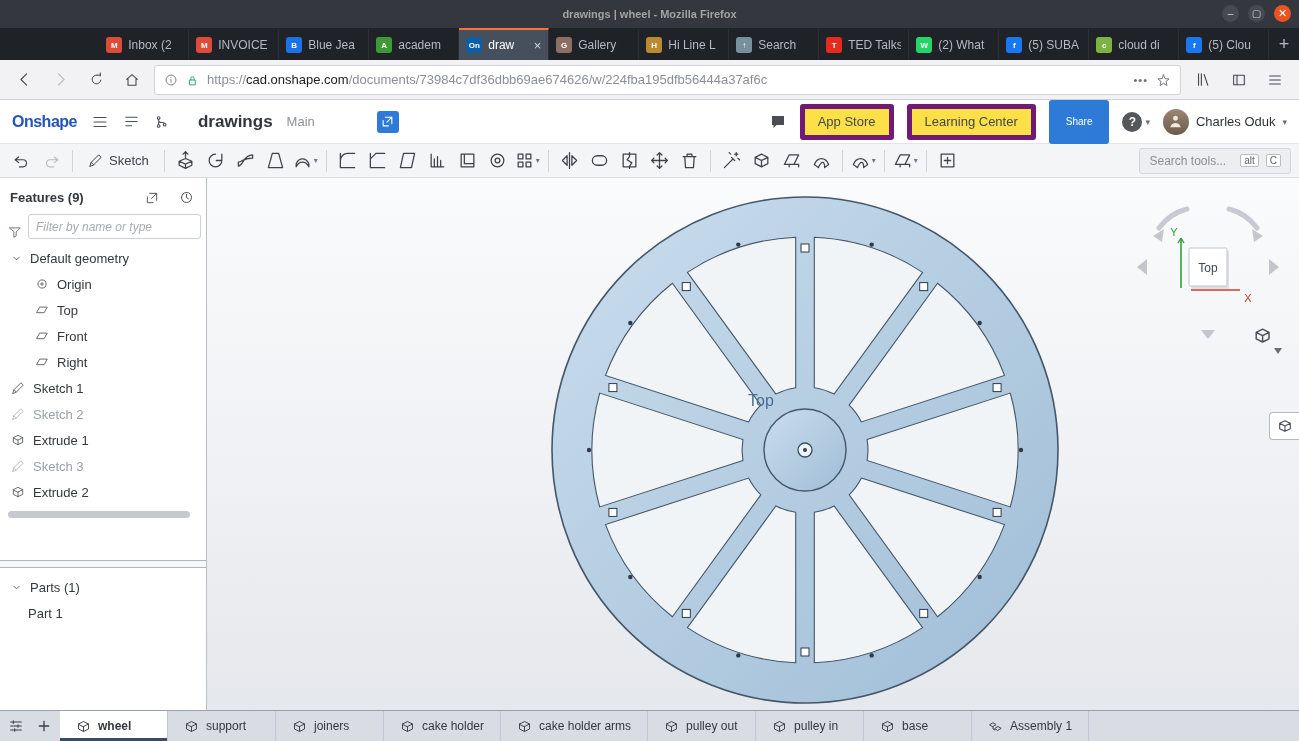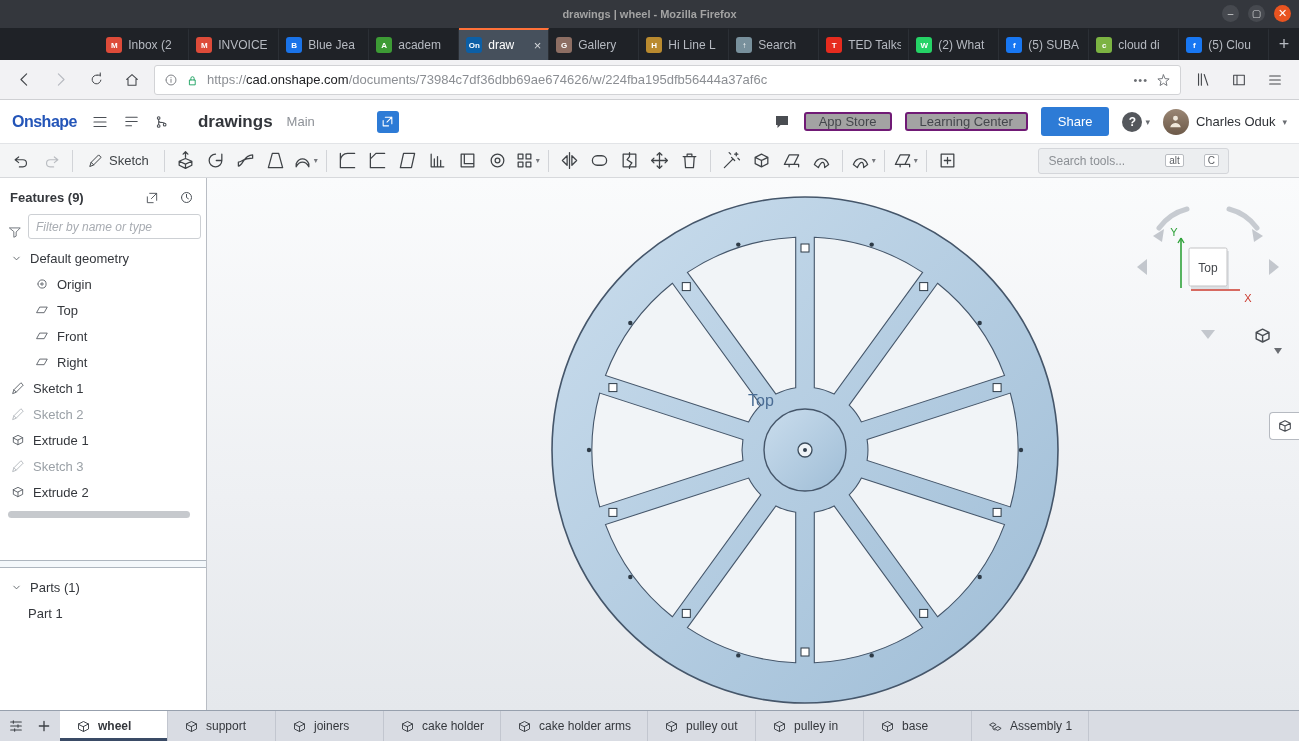--- a/index.html
+++ b/index.html
@@ -47,42 +47,42 @@
   
   .os-header{height:44px;background:#fff;border-bottom:1px solid #e2e4e7;display:flex;align-items:center;
     padding:0 12px;gap:14px}
   .logo{font-size:16px;font-weight:bold;color:#2455b8;letter-spacing:-.5px}
   .hd-icon{color:#4b4f55;display:flex;align-items:center}
   .doc-title{font-size:17px;font-weight:bold;color:#33363b;margin-left:14px}
   .doc-ws{font-size:13px;color:#8d9197}
   .share-badge{width:22px;height:22px;background:#2d7bd6;border-radius:3px;color:#fff;display:flex;
     align-items:center;justify-content:center;margin-left:48px}
   .hd-right{margin-left:auto;display:flex;align-items:center;gap:13px}
-  .btn-outline{height:19px;padding:0 13px;border:2px solid #701a75;border-radius:3px;background:#a3a3a3;
+  .btn-outline{height:36px;padding:0 13px;border:5px solid #701a75;border-radius:3px;background:#fde047;
     font-size:13px;color:#44474c;display:flex;align-items:center}
-  .btn-share{height:29px;padding:8px 17px;background:#2d7bd6;color:#fff;border-radius:3px;font-size:13px;
+  .btn-share{height:44px;padding:8px 17px;background:#2d7bd6;color:#fff;border-radius:3px;font-size:10px;
     display:flex;align-items:center}
   .help-circle{width:20px;height:20px;border-radius:50%;background:#54575c;color:#fff;font-size:12px;
     font-weight:bold;display:flex;align-items:center;justify-content:center}
   .caret{font-size:9px;color:#6a6d72}
   .avatar{width:26px;height:26px;border-radius:50%;background:linear-gradient(#9a8674,#6d5a49);
     display:flex;align-items:center;justify-content:center;overflow:hidden}
   .user-name{font-size:13px;color:#2f3237}
 
   
   .os-toolbar{height:34px;background:#f4f5f6;border-bottom:1px solid #d7d9dc;display:flex;align-items:center;
     padding:0 8px;gap:3px;color:#3f4347}
   .tb-btn{height:28px;min-width:27px;background:transparent;display:flex;align-items:center;
     justify-content:center;border-radius:3px;gap:2px;color:#3f4347}
   .tb-btn.gray{color:#b9bcc1}
   .tb-divider{width:1px;height:22px;background:#d2d4d8;margin:0 4px}
   .sketch-btn{display:flex;align-items:center;gap:6px;padding:0 8px;font-size:13px;height:28px;background:transparent;color:#3f4347}
   .tb-caret{font-size:8px;color:#75787d}
-  .search-tools{margin-left:auto;margin-right:62px;height:26px;background:#eceef0;border:1px solid #d4d6da;
-    border-radius:3px;display:flex;align-items:center;padding:0 9px;gap:20px;font-size:12px;color:#8b8f94;min-width:150px}
+  .search-tools{margin-left:auto;height:26px;background:#eceef0;border:1px solid #d4d6da;
+    border-radius:3px;display:flex;align-items:center;padding:0 9px;gap:7px;font-size:12px;color:#8b8f94;min-width:150px}
   kbd{font-size:10px;border:1px solid #b9bcc1;background:#fff;border-radius:2px;padding:0 3px;color:#5d6065;
     font-family:inherit}
   .st-spacer{flex:1}
 
   
   .main{display:flex;height:532px}
   .features-panel{width:207px;background:#fff;border-right:1px solid #b9bdc4;display:flex;flex-direction:column;
     font-size:13px;color:#34373c;overflow:hidden}
   .fp-header{display:flex;align-items:center;padding:9px 12px 2px 10px;gap:20px;height:32px}
   .fp-title{font-weight:bold;flex:1}

